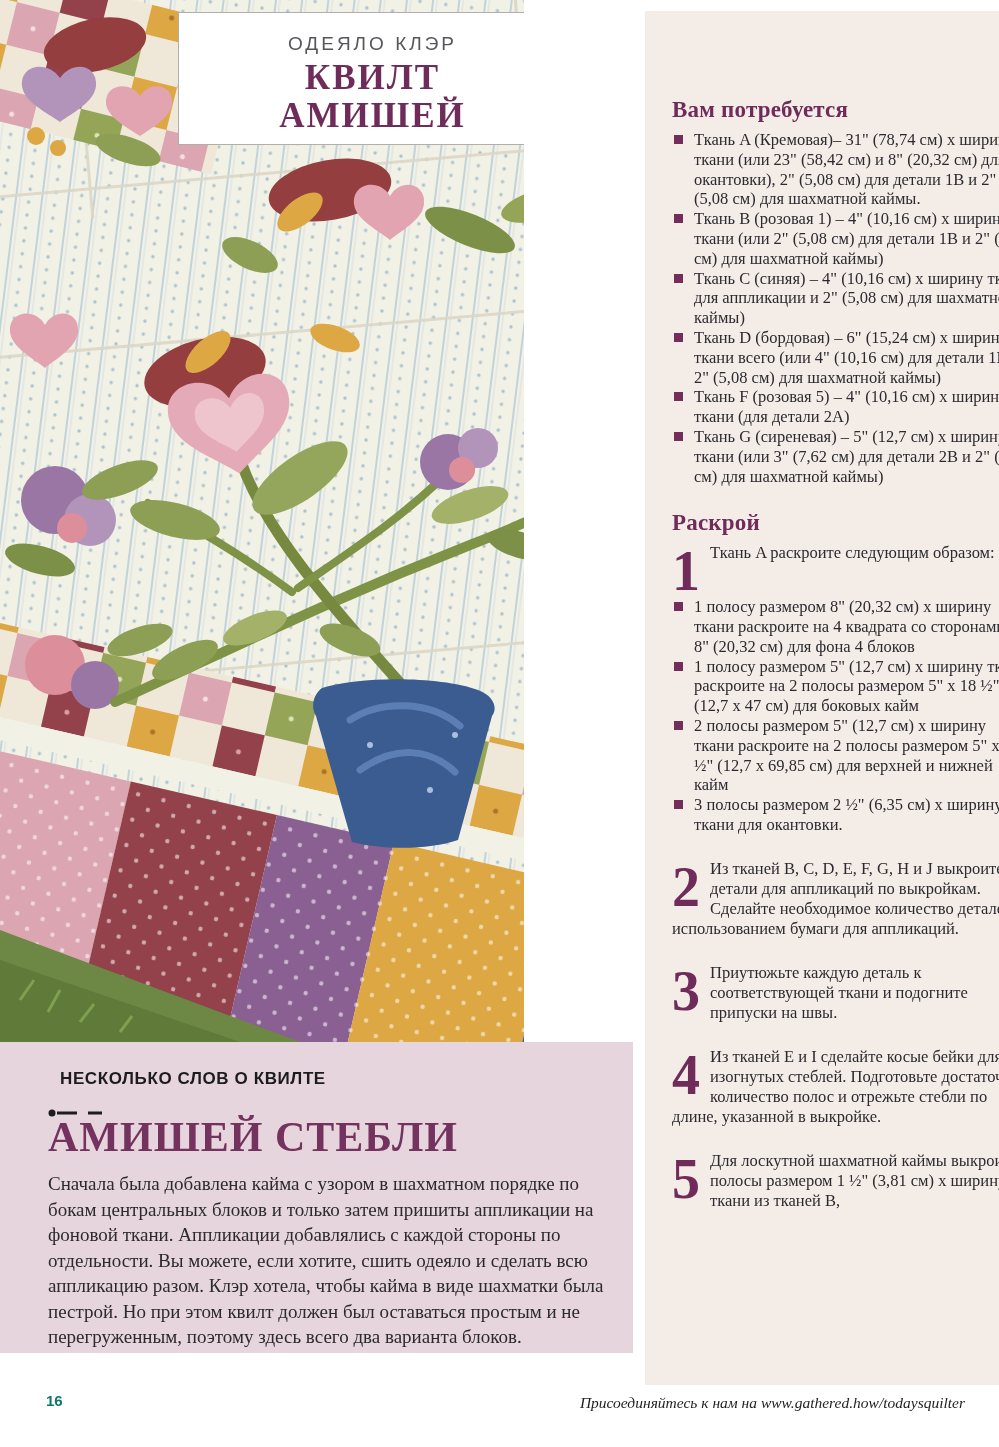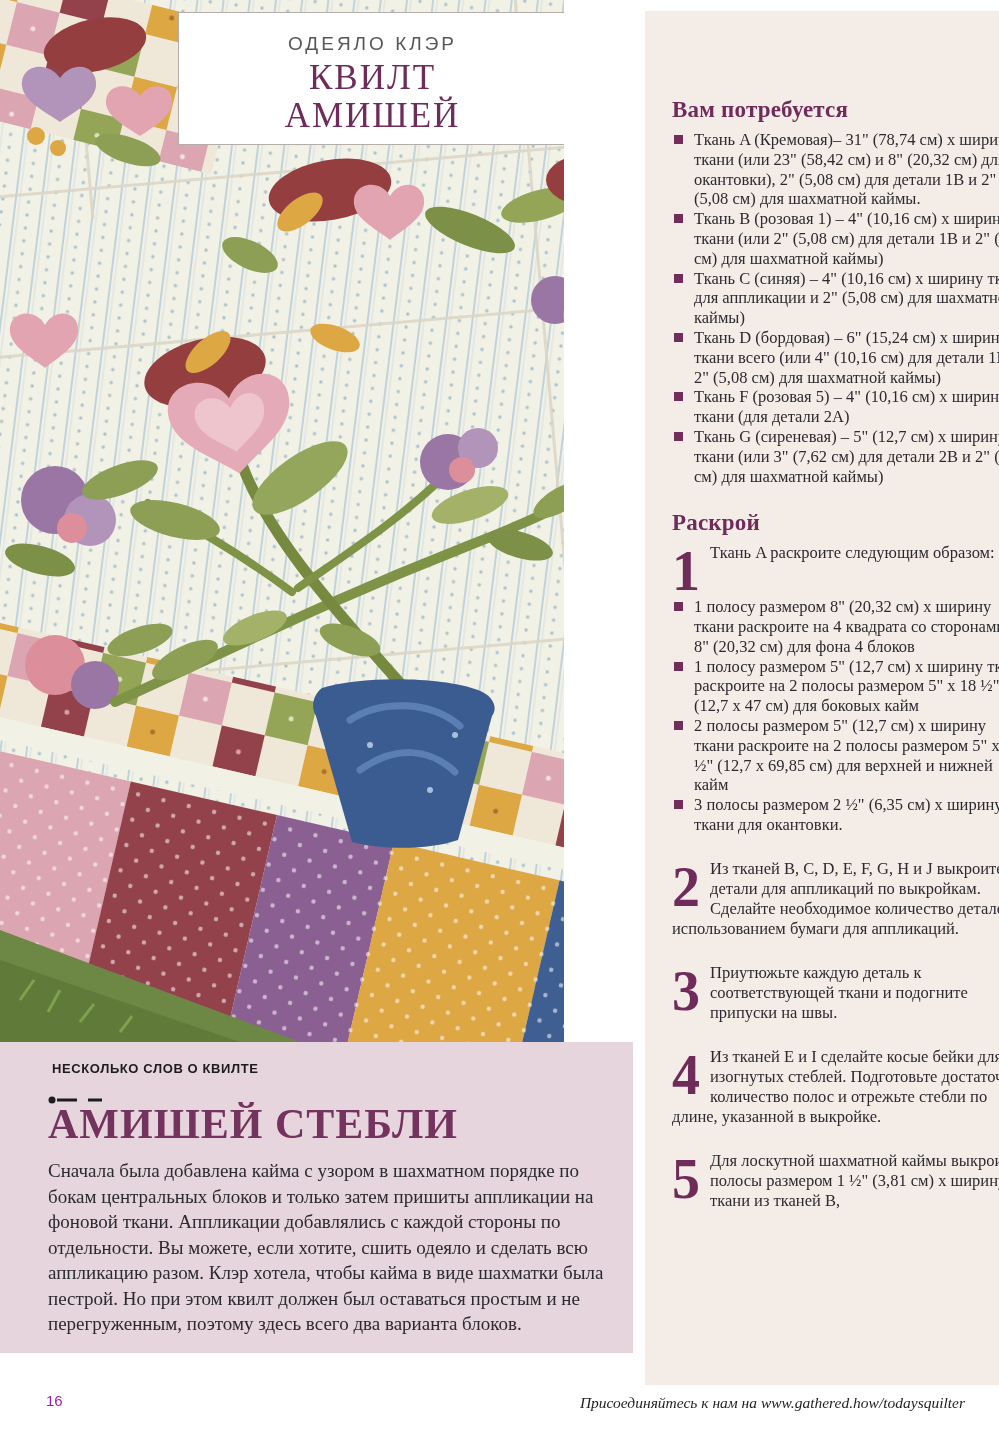--- a/index.html
+++ b/index.html
@@ -1,55 +1,55 @@
 <!DOCTYPE html>
 <html><head>
 <meta charset="utf-8">
 <style>
   html,body{margin:0;padding:0;background:#ffffff;}
   .page{position:relative;width:999px;height:1447px;background:#ffffff;overflow:hidden;
         font-family:"Liberation Serif",serif;color:#2b2a30;}
 
   
-  .photo{position:absolute;left:0;top:0;width:564px;height:1042px;overflow:hidden;background:#fde047;}
+  .photo{position:absolute;left:0;top:0;width:524px;height:1042px;overflow:hidden;background:#fde047;}
   .photo svg{display:block;}
 
   
   .title-box{position:absolute;left:178px;top:12px;width:389px;height:133px;background:#ffffff;
              border:1px solid #b3aeac;box-sizing:border-box;text-align:center;padding-top:20px;}
   .kicker-top{font-family:"Liberation Sans",sans-serif;font-size:19px;letter-spacing:3px;
               color:#57575b;margin:0 0 4px 0;}
-  .main-title{font-size:35px;line-height:38px;font-weight:400;letter-spacing:2px;color:#6f2b59;margin:0;}
+  .main-title{font-size:35px;line-height:38px;font-weight:700;letter-spacing:2px;color:#6f2b59;margin:0;}
 
   
   .req-col{position:absolute;left:645px;top:11px;width:406px;height:1374px;background:#f4ede7;
            box-sizing:border-box;padding:86px 22px 0 27px;}
   .sec-head{font-size:23px;font-weight:700;color:#6f2b59;margin:0 0 7px 0;letter-spacing:0.2px;}
   .blist{list-style:none;margin:0;padding:0;font-size:16.5px;line-height:19.8px;}
   .blist li{position:relative;padding-left:22px;margin:0;}
   .blist .sq{position:absolute;left:2px;top:5px;width:9px;height:9px;background:#722d5a;}
   .cut-head{margin-top:24px;}
   .step{margin-top:24px;font-size:16.5px;line-height:20px;}
   .step.first{margin-top:2px;}
   .num{float:left;font-size:56px;line-height:0.82;font-weight:700;color:#6f2b59;margin:6px 10px 0 0;}
   .step p{margin:0;}
   .cutlist{clear:left;padding-top:2px;}
 
   
   .about{position:absolute;left:0;top:1042px;width:633px;height:311px;background:#e6d5dc;
          box-sizing:border-box;padding:15px 22px 0 48px;}
-  .about-kicker{font-family:"Liberation Sans",sans-serif;font-size:13px;font-weight:700;
-                color:#1c1c1e;letter-spacing:0.6px;margin:4px;}
+  .about-kicker{font-family:"Liberation Sans",sans-serif;font-size:17px;font-weight:700;
+                color:#1c1c1e;letter-spacing:0.6px;margin:12px;}
   .deco{margin:14px 0 2px 0;height:8px;}
   .about-title{font-size:42px;font-weight:700;color:#74325f;letter-spacing:1px;margin:2px 0 10px 0;}
   .about p.body{font-size:19px;line-height:25.5px;margin:0;}
 
   
   .pagenum{position:absolute;left:46px;top:1392px;font-family:"Liberation Sans",sans-serif;
-           font-size:15px;font-weight:400;color:#a21caf;}
+           font-size:15px;font-weight:700;color:#0f766e;}
   .follow{position:absolute;right:34px;top:1394px;font-size:15.5px;font-style:italic;color:#1f1f22;}
 </style>
 </head>
 <body>
 
 <div class="page">
 
   <div class="photo">
     <svg width="640" height="1042" viewBox="0 0 640 1042">
       <defs>

